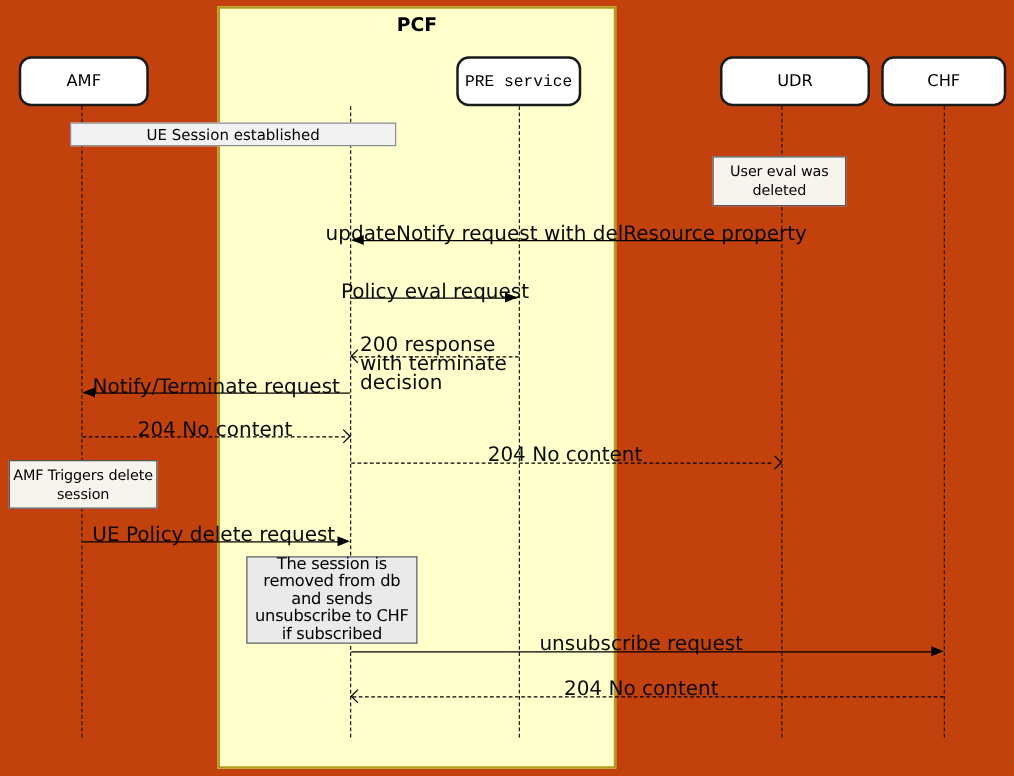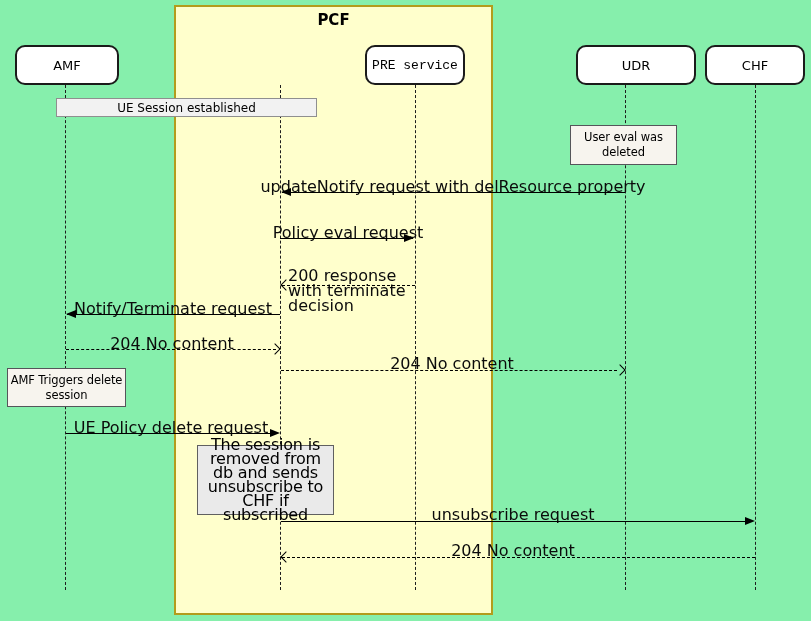--- a/index.html
+++ b/index.html
@@ -3,21 +3,21 @@
 <meta charset="utf-8">
 <style>
   html,body { margin:0; padding:0; }
   body {
     font-family: "DejaVu Sans", "Liberation Sans", sans-serif;
     background:#4c676c;
   }
   #canvas {
     position:relative;
     width:811px; height:621px;
-    background:#86efac;
+    background:#c2410c;
     overflow:hidden;
   }
 
   
   .frame {
     position:absolute; left:174px; top:5px; width:319px; height:610px;
     background:#ffffcc; border:2px solid #b39c1c; box-sizing:border-box;
   }
   .frame-title {
     position:absolute; left:174px; top:11px; width:319px;
@@ -64,21 +64,21 @@
     font-size:11.5px; line-height:15px; letter-spacing:-0.1px;
   }
   .note-amf-triggers {
     left:7px; top:368px; width:119px; height:39px;
     background:#f7f4ee; border:1px solid #55555a;
     font-size:11.5px; line-height:15px; letter-spacing:-0.1px;
   }
   .note-session-removed {
     left:197px; top:445px; width:137px; height:70px;
     background:#eaeaea; border:1px solid #606060;
-    font-size:16px; line-height:14px; letter-spacing:-0.2px; padding:6px;
+    font-size:13px; line-height:14px; letter-spacing:-0.2px; padding:6px;
   }
 
   
   .msg-line {
     position:absolute; height:0; border-top:1.5px solid #000;
   }
   .msg-line.dashed { border-top-style:dashed; }
   .msg-label {
     position:absolute; font-size:16px; color:#0b0b0b; white-space:nowrap;
     transform:translateX(-50%);

